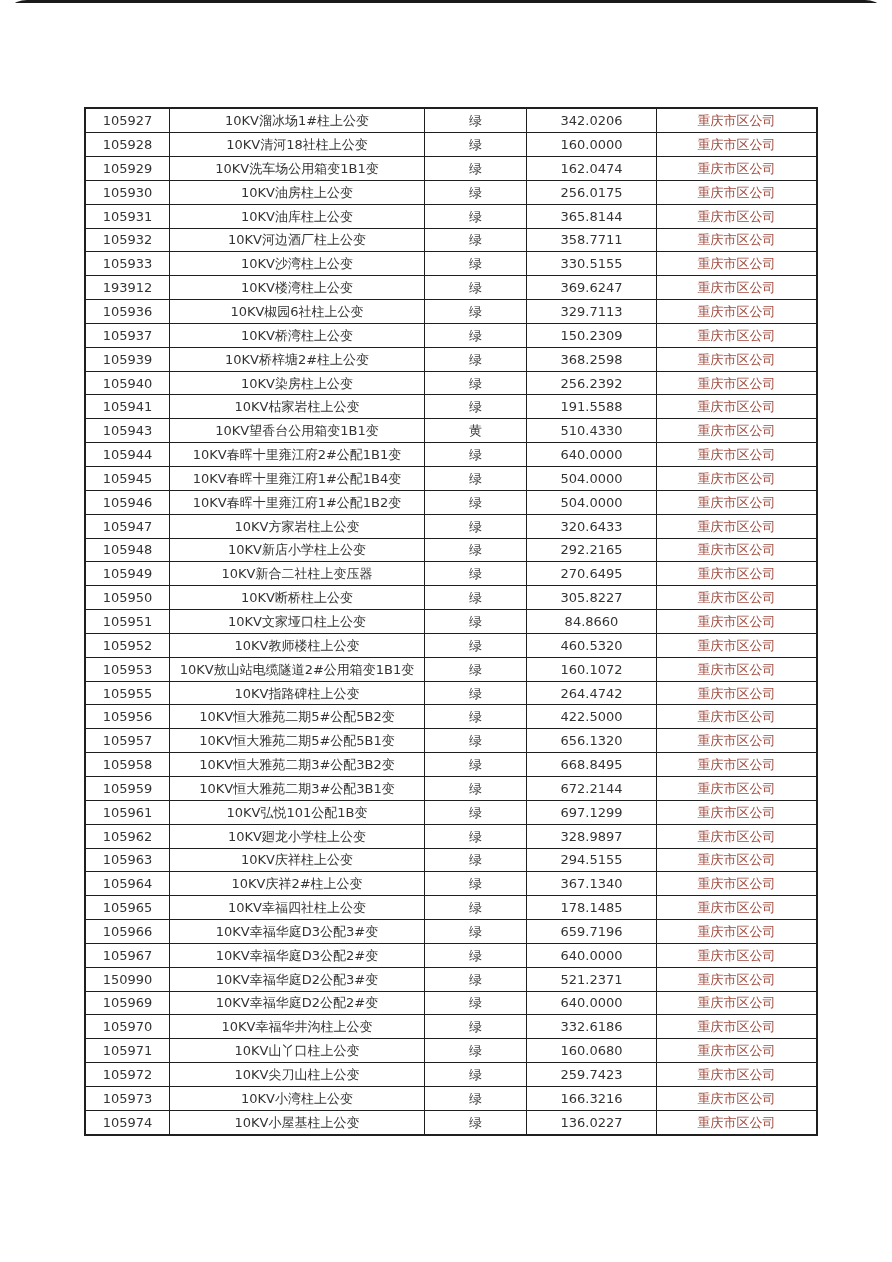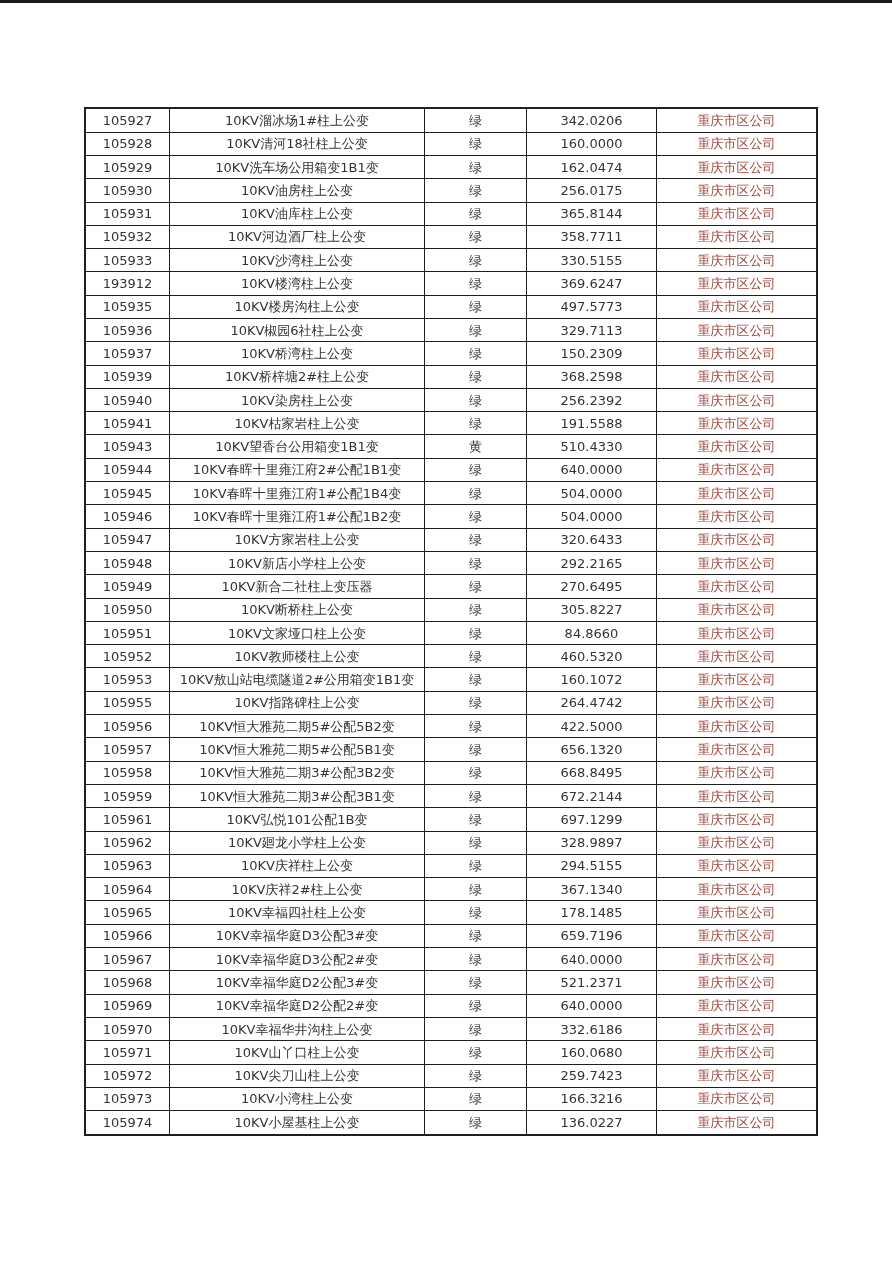--- a/index.html
+++ b/index.html
@@ -7,20 +7,21 @@
     padding: 0;
     background: #ffffff;
     font-family: "DejaVu Sans", "Liberation Sans", sans-serif;
   }
   .page {
     position: relative;
     width: 892px;
     height: 1262px;
     background: #ffffff;
     overflow: hidden;
+    border-radius: 27px;
   }
   .top-edge {
     position: absolute;
     left: 0;
     top: 0;
     width: 100%;
     height: 3px;
     background: #1a1a1a;
   }
   table.data-table {
@@ -115,27 +116,20 @@
     </tr>
 
     <tr>
       <td class="col-id">193912</td>
       <td class="col-name">10KV楼湾柱上公变</td>
       <td class="col-status">绿</td>
       <td class="col-value">369.6247</td>
       <td class="col-company" style="color: rgb(159, 74, 62);">重庆市区公司</td>
     </tr>
 
-    <tr>
-      <td class="col-id">105935</td>
-      <td class="col-name">10KV楼房沟柱上公变</td>
-      <td class="col-status">绿</td>
-      <td class="col-value">497.5773</td>
-      <td class="col-company" style="color: rgb(159, 74, 62);">重庆市区公司</td>
-    </tr>
 
     <tr>
       <td class="col-id">105936</td>
       <td class="col-name">10KV椒园6社柱上公变</td>
       <td class="col-status">绿</td>
       <td class="col-value">329.7113</td>
       <td class="col-company" style="color: rgb(159, 74, 62);">重庆市区公司</td>
     </tr>
 
     <tr>
@@ -352,21 +346,21 @@
 
     <tr>
       <td class="col-id">105967</td>
       <td class="col-name">10KV幸福华庭D3公配2#变</td>
       <td class="col-status">绿</td>
       <td class="col-value">640.0000</td>
       <td class="col-company" style="color: rgb(159, 74, 62);">重庆市区公司</td>
     </tr>
 
     <tr>
-      <td class="col-id">105968</td>
+      <td class="col-id">150990</td>
       <td class="col-name">10KV幸福华庭D2公配3#变</td>
       <td class="col-status">绿</td>
       <td class="col-value">521.2371</td>
       <td class="col-company" style="color: rgb(159, 74, 62);">重庆市区公司</td>
     </tr>
 
     <tr>
       <td class="col-id">105969</td>
       <td class="col-name">10KV幸福华庭D2公配2#变</td>
       <td class="col-status">绿</td>

